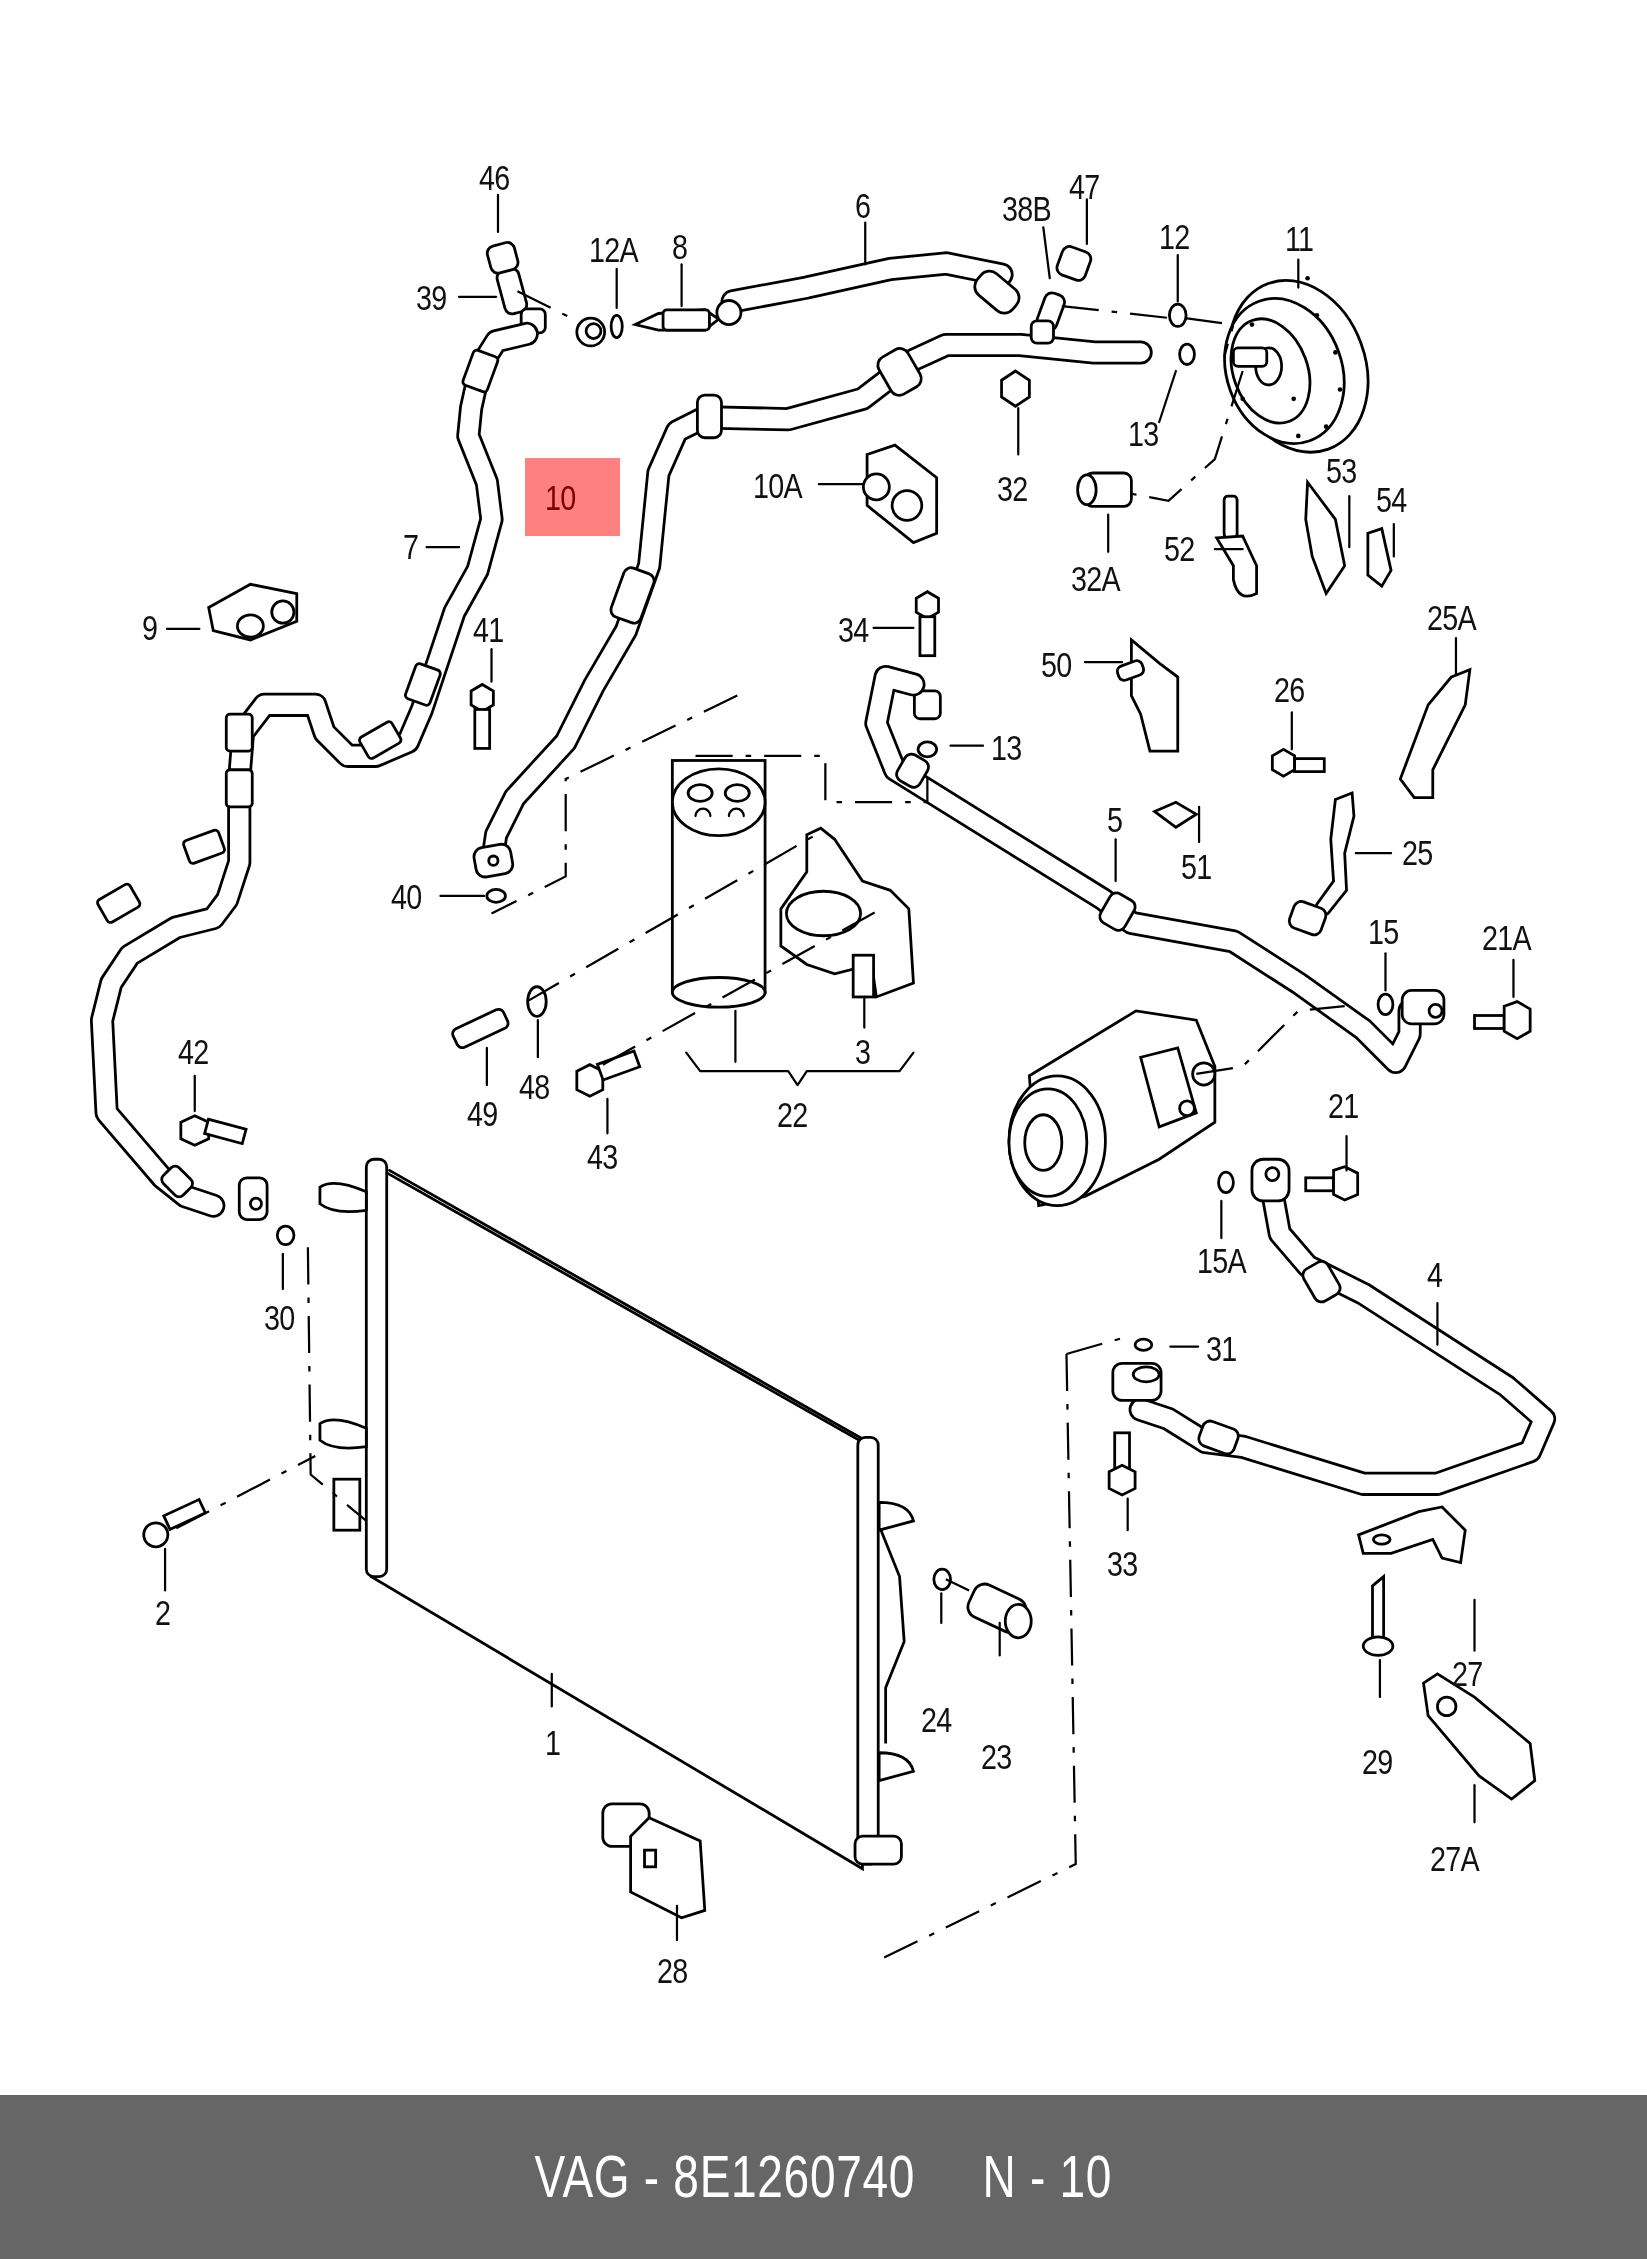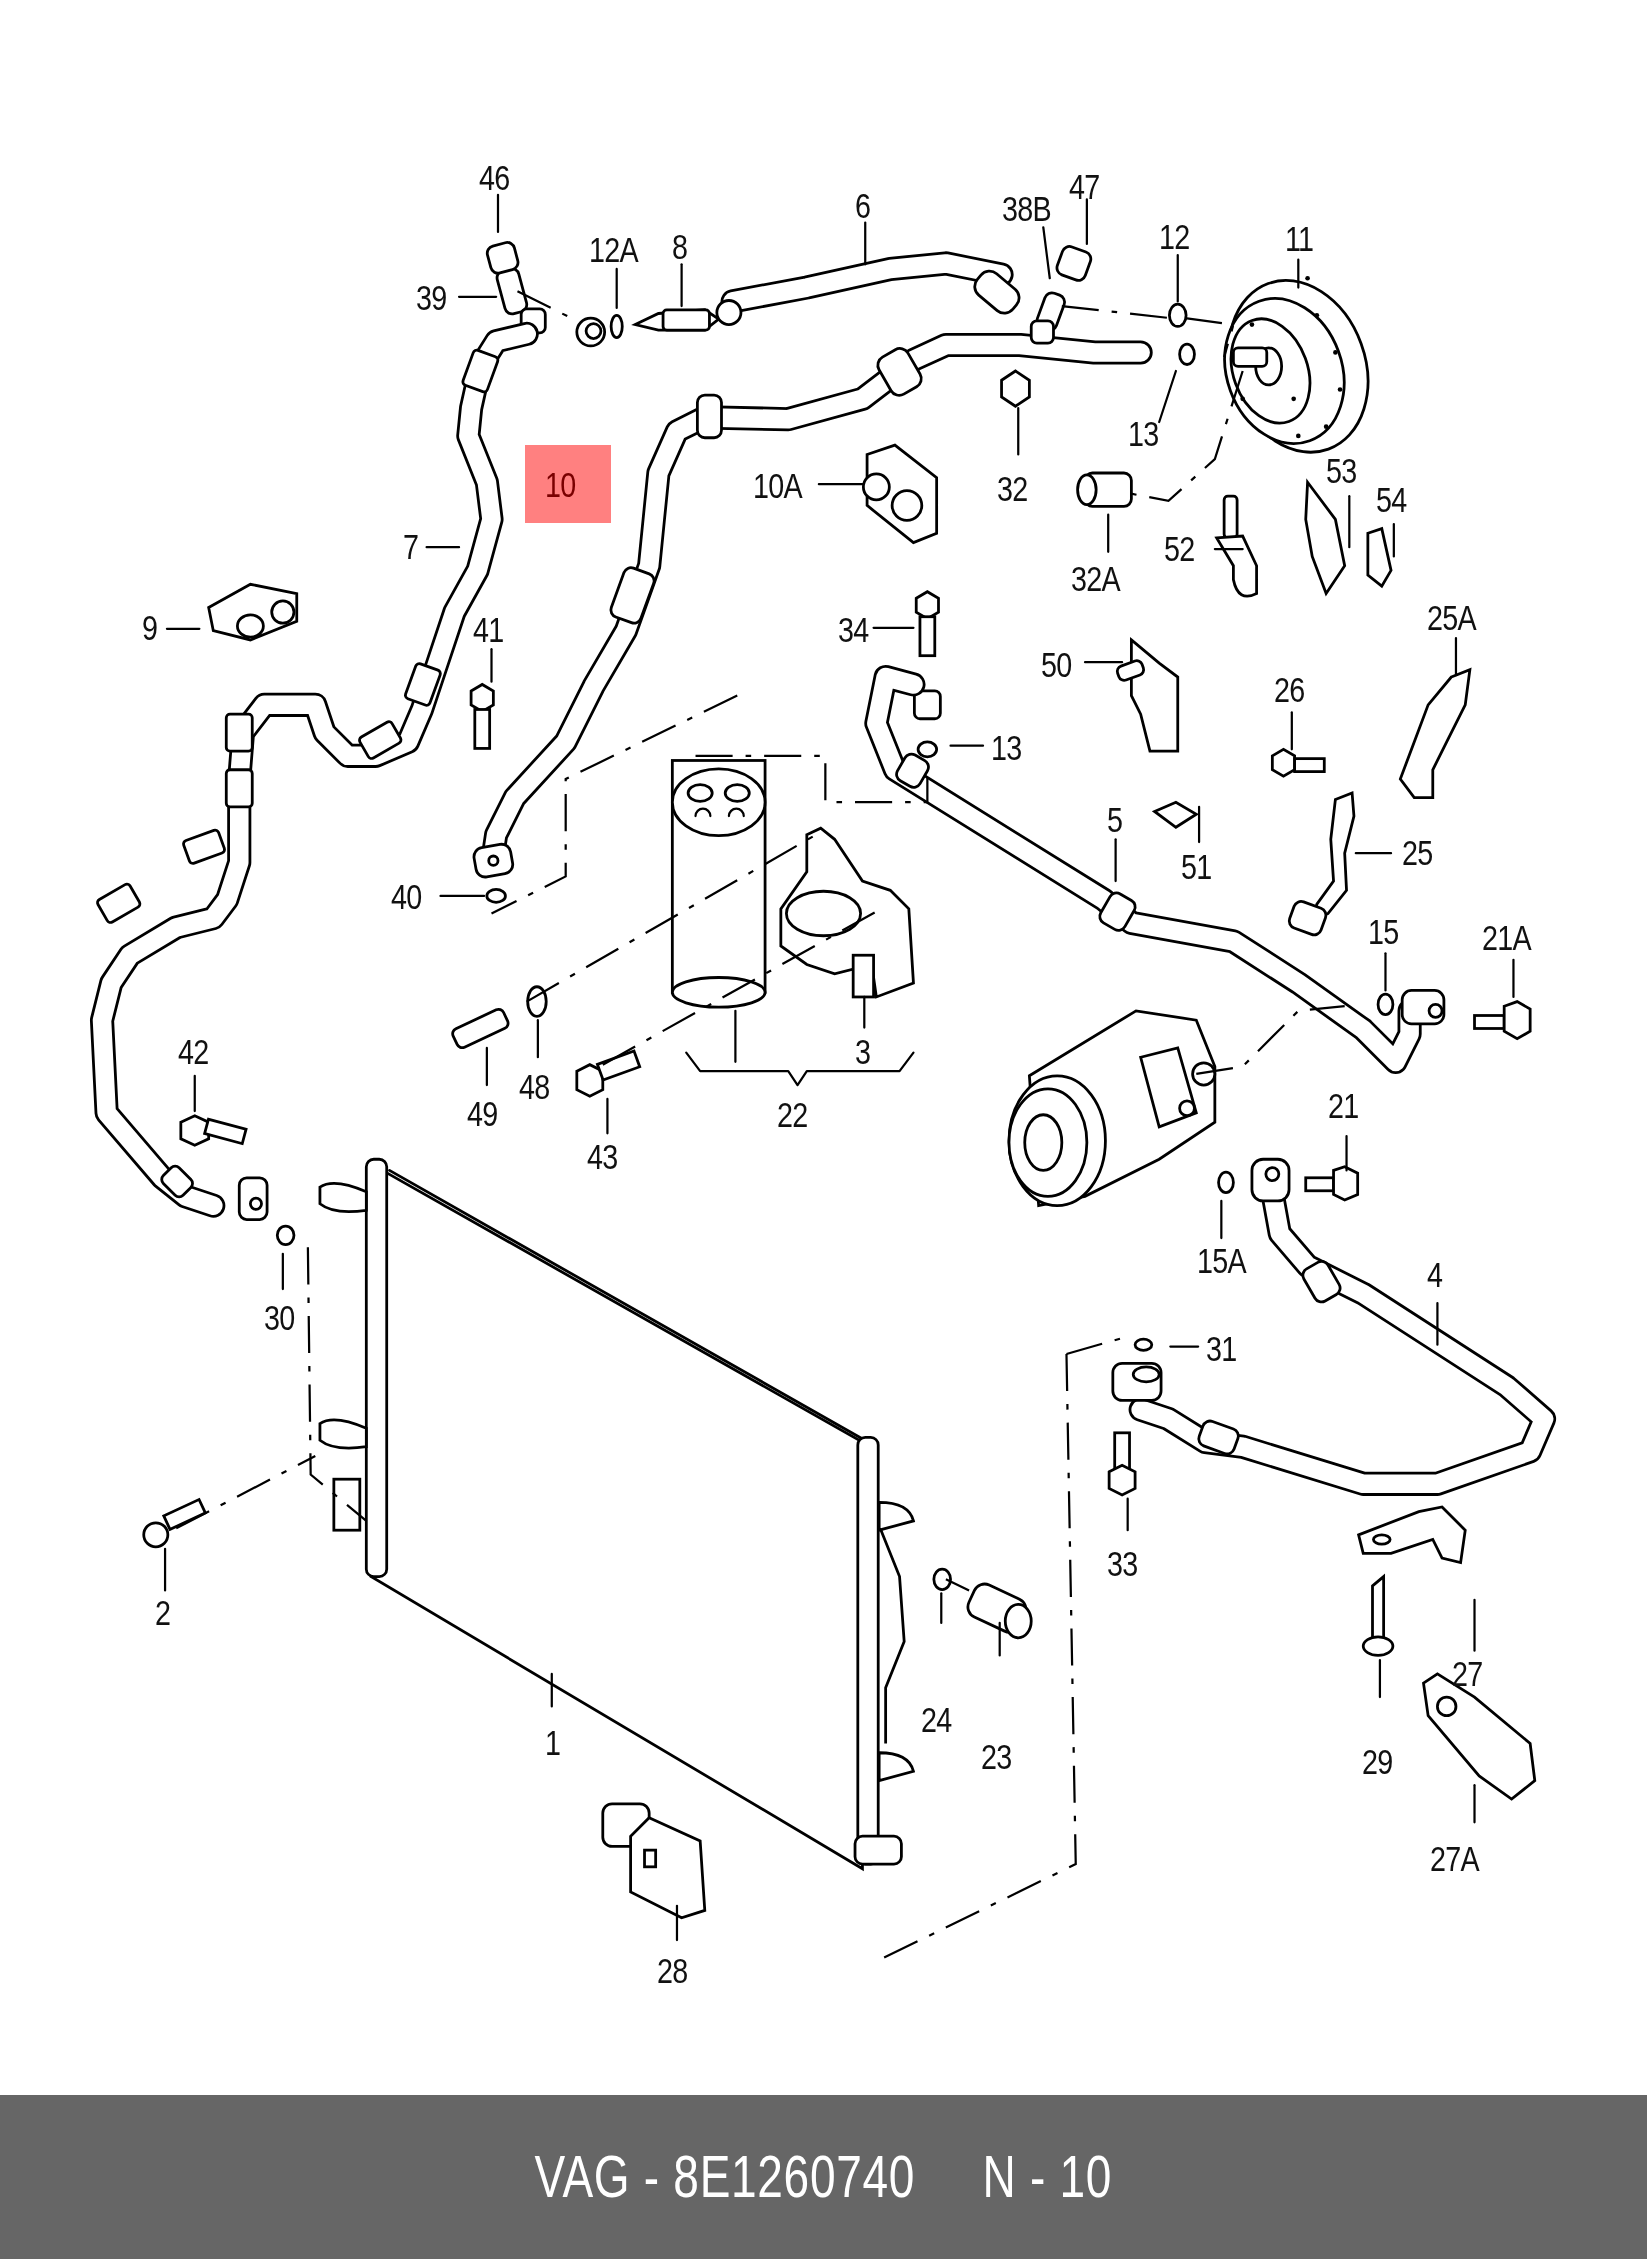--- a/index.html
+++ b/index.html
@@ -6,21 +6,21 @@
   body { width:1647px; height:2260px; position:relative; overflow:hidden; font-family:"Liberation Sans", sans-serif; }
   #diagram { position:absolute; left:0; top:0; width:1647px; height:2095px; }
   #diagram .ln { fill:none; stroke:#000; stroke-width:3; stroke-linecap:round; stroke-linejoin:round; }
   #diagram .thin { fill:none; stroke:#000; stroke-width:2.4; stroke-linecap:round; }
   #diagram .dash { fill:none; stroke:#000; stroke-width:2.4; stroke-dasharray:40 14 6 14; }
   #diagram .pipe { fill:none; stroke:#000; stroke-width:26; stroke-linecap:round; stroke-linejoin:round; }
   #diagram .pipe-in { fill:none; stroke:#fff; stroke-width:20; stroke-linecap:round; stroke-linejoin:round; }
   #diagram .part { fill:#fff; stroke:#000; stroke-width:3; }
   #diagram .dot { fill:#000; }
   .callout { position:absolute; font-family:"Liberation Sans", sans-serif; font-size:35px; color:#111; line-height:1; white-space:nowrap; transform:scaleX(0.82); transform-origin:left top; letter-spacing:-0.9px; }
-  .highlight { position:absolute; left:525px; top:445px; width:86px; height:78px; background:#ff8080; }
+  .highlight { position:absolute; left:525px; top:458px; width:95px; height:78px; background:#ff8080; }
   .highlight .callout { position:absolute; left:20.4px; top:22px; color:#7a0000; }
   .footer { position:absolute; left:0; top:2095px; width:1647px; height:164px; background:#666666; display:flex; align-items:center; justify-content:center; }
   .footer-text { color:#ffffff; font-family:"Liberation Sans", sans-serif; font-size:59px; transform:scaleX(0.78); white-space:pre; letter-spacing:0.9px; }
 </style>
 </head>
 <body>
 
 <svg id="diagram" viewBox="0 0 1776 2259" xmlns="http://www.w3.org/2000/svg">
 
   <g>

